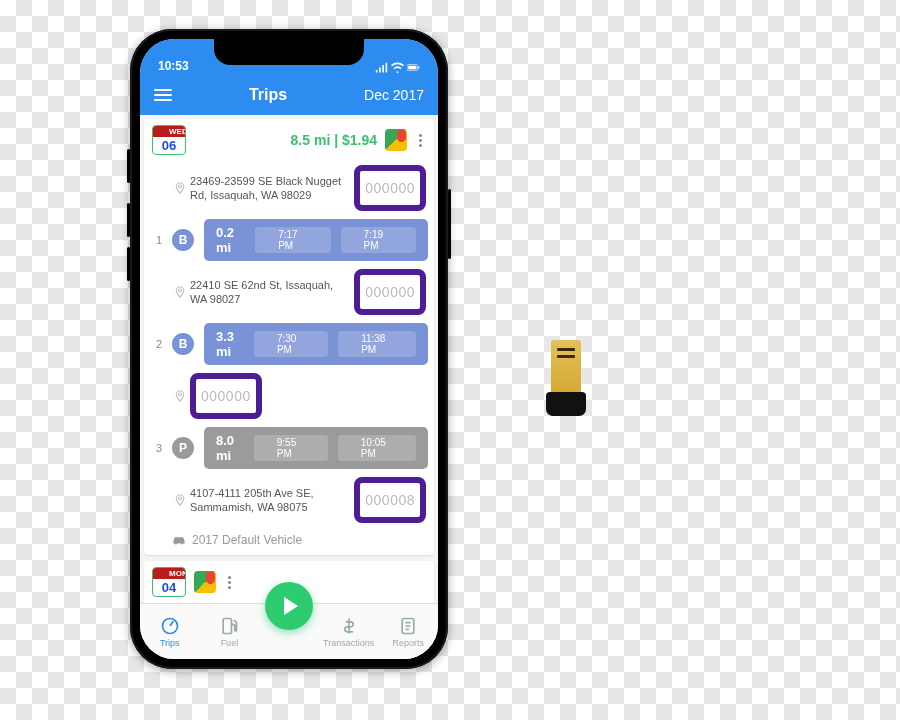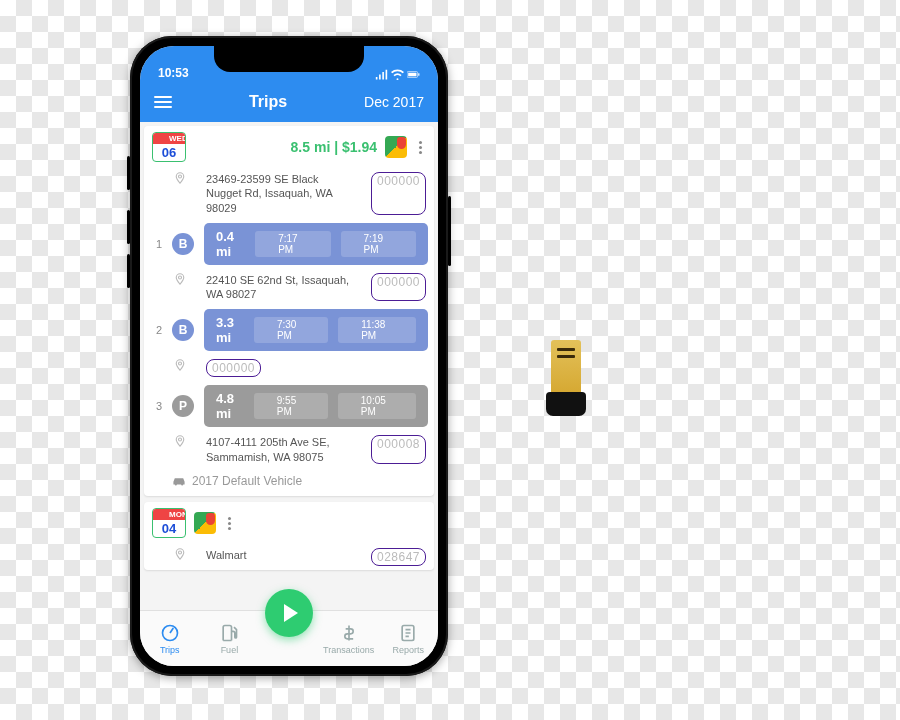--- a/index.html
+++ b/index.html
@@ -12,21 +12,21 @@
       linear-gradient(45deg,#e7e7e7 25%,transparent 25%),
       linear-gradient(-45deg,#e7e7e7 25%,transparent 25%),
       linear-gradient(45deg,transparent 75%,#e7e7e7 75%),
       linear-gradient(-45deg,transparent 75%,#e7e7e7 75%);
     background-size: 32px 32px;
     background-position: 0 0, 0 16px, 16px -16px, -16px 0;
   }
 
   
   .phone {
-    position:absolute; left:130px; top:36px;
+    position:absolute; left:130px; top:29px;
     width:318px; height:640px;
     background:#000; border-radius:42px;
     box-shadow:0 2px 10px rgba(0,0,0,.35), inset 0 0 0 2px #1a1a1a;
   }
   .phone::before{ 
     content:""; position:absolute; right:-3px; top:160px; width:3px; height:70px; background:#000; border-radius:2px;
   }
   .phone::after{
     content:""; position:absolute; left:-3px; top:120px; width:3px; height:34px; background:#000; border-radius:2px;
     box-shadow: 0 54px 0 #000, 0 98px 0 #000;
@@ -58,32 +58,32 @@
   .hamburger{display:flex;flex-direction:column;gap:3px;cursor:pointer}
   .hamburger span{width:18px;height:2px;background:#fff;border-radius:1px}
   .header-title{font-weight:600}
   .header-month{font-size:14px}
 
   .content{flex:1; overflow:hidden; background:#f4f4f4; padding:4px 4px 0}
 
   .day-card{background:#fff;border-radius:4px;margin-bottom:6px;box-shadow:0 1px 2px rgba(0,0,0,.1);overflow:hidden}
   .day-head{display:flex;align-items:center;padding:6px 8px;gap:8px}
   .date-badge{border:1px solid #3ac070;border-radius:4px;text-align:center;width:34px;overflow:hidden}
-  .date-badge .dow{background:#ef4444;color:#fff;font-size:8px;padding:1px 16px;font-weight:700}
+  .date-badge .dow{background:#b91c1c;color:#fff;font-size:8px;padding:1px 16px;font-weight:700}
   .date-badge .dom{font-size:13px;font-weight:600;color:#1d4ed8;padding:1px 0}
   .day-summary{flex:1;text-align:right;color:#3ac070;font-weight:700;font-size:14px}
   .maps-icon{width:22px;height:22px;border-radius:4px;position:relative;background:linear-gradient(135deg,#34a853 50%,#fbbc05 50%)}
   .maps-icon::after{content:"";position:absolute;right:1px;top:1px;width:9px;height:12px;background:#ea4335;border-radius:5px 5px 7px 7px}
   .kebab{display:flex;flex-direction:column;gap:2px;padding:0 4px;cursor:pointer}
   .kebab span{width:3px;height:3px;background:#888;border-radius:50%}
 
-  .stop{display:flex;gap:20px;padding:4px 8px 4px 30px;font-size:11px;color:#555}
+  .stop{display:flex;align-items:center;gap:4px;padding:4px 8px 4px 30px;font-size:11px;color:#555}
   .stop-pin{width:12px;height:12px}
   .stop-addr{flex:1;line-height:1.3}
-  .odometer{border:1px solid #4c1d95;border-radius:8px;font-size:12px;color:#bbb;padding:1px 5px;letter-spacing:.5px}
+  .odometer{border:6px solid #4c1d95;border-radius:8px;font-size:14px;color:#bbb;padding:9px 5px;letter-spacing:.5px}
 
   .segment{display:flex;align-items:center;gap:10px;padding:4px 6px}
   .seg-idx{width:12px;font-size:11px;color:#888;text-align:right}
   .seg-type{width:22px;height:22px;border-radius:50%;display:flex;align-items:center;justify-content:center;color:#fff;font-weight:700;font-size:12px}
   .seg-bar{flex:1;border-radius:5px;display:flex;align-items:center;color:#fff;padding:6px 12px;gap:10px;font-size:12px}
   .seg-bar .dist{font-weight:700;font-size:13px}
   .seg-bar .time{font-size:10px;background:rgba(255,255,255,.18);border-radius:3px;padding:2px 23px}
   .seg-business .seg-type,.seg-business .seg-bar{background:#7a93d6}
   .seg-personal .seg-type,.seg-personal .seg-bar{background:#9b9b9b}
 
@@ -178,21 +178,21 @@
               <circle cx="6" cy="6" r="2"></circle>
             </svg>
           <div class="stop-addr">23469-23599 SE Black Nugget Rd, Issaquah, WA 98029</div>
           <div class="odometer">000000</div>
         </div>
 
         <div class="segment seg-business">
           <div class="seg-idx">1</div>
           <div class="seg-type">B</div>
           <div class="seg-bar">
-            <span class="dist">0.4 mi</span>
+            <span class="dist">0.2 mi</span>
             <span class="time">7:17 PM</span>
             <span class="time">7:19 PM</span>
           </div>
         </div>
 
         <div class="stop">
           <svg class="stop-pin pin-svg" viewBox="0 0 12 16">
               <path d="M6 1a5 5 0 015 5c0 3-5 9-5 9S1 9 1 6a5 5 0 015-5z"></path>
               <circle cx="6" cy="6" r="2"></circle>
             </svg>
@@ -215,21 +215,21 @@
               <path d="M6 1a5 5 0 015 5c0 3-5 9-5 9S1 9 1 6a5 5 0 015-5z"></path>
               <circle cx="6" cy="6" r="2"></circle>
             </svg>
           <div class="odometer">000000</div>
         </div>
 
         <div class="segment seg-personal">
           <div class="seg-idx">3</div>
           <div class="seg-type">P</div>
           <div class="seg-bar">
-            <span class="dist">4.8 mi</span>
+            <span class="dist">8.0 mi</span>
             <span class="time">9:55 PM</span>
             <span class="time">10:05 PM</span>
           </div>
         </div>
 
         <div class="stop">
           <svg class="stop-pin pin-svg" viewBox="0 0 12 16">
               <path d="M6 1a5 5 0 015 5c0 3-5 9-5 9S1 9 1 6a5 5 0 015-5z"></path>
               <circle cx="6" cy="6" r="2"></circle>
             </svg>

